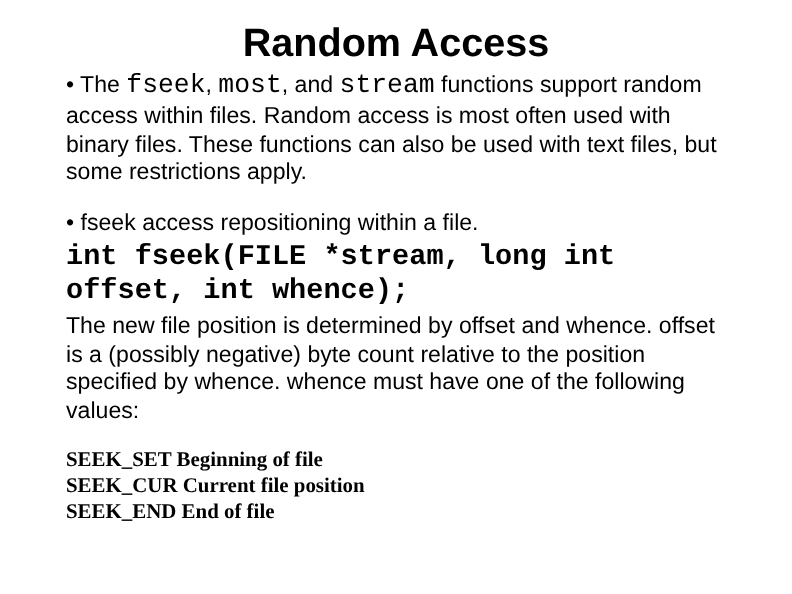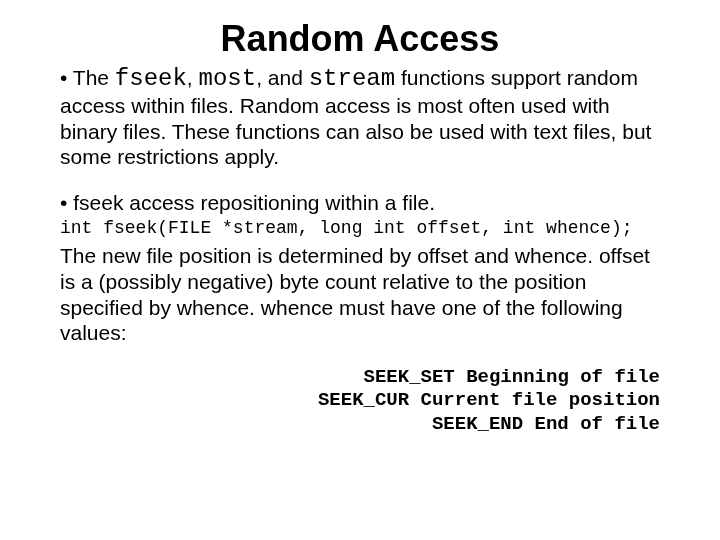--- a/index.html
+++ b/index.html
@@ -21,33 +21,32 @@
       font-size: 21px;
       line-height: 1.22;
       margin-bottom: 20px;
     }
     .code {
       font-family: "Courier New", Courier, monospace;
       font-size: 24px;
     }
     .code-block {
       font-family: "Courier New", Courier, monospace;
-      font-size: 18px;
-      font-weight: normal;
+      font-size: 26px;
+      font-weight: bold;
       line-height: 1.2;
       margin-bottom: 4px;
     }
     .seek-table {
-      font-family: Liberation Mono, monospace;
+      font-family: Liberation Serif, serif;
       font-size: 19px;
       font-weight: bold;
       line-height: 1.25;
       white-space: pre;
       margin-top: 20px;
-      text-align: right;
     }
   </style>
 </head>
 <body>
 
 <h1>Random Access</h1>
 
 <div class="para">
   <span>• The </span><span class="code">fseek</span><span>, </span><span class="code">most</span><span>, and </span><span class="code">stream</span><span> functions support random access within files. Random access is most often used with binary files. These functions can also be used with text files, but some restrictions apply.</span>
 </div>

